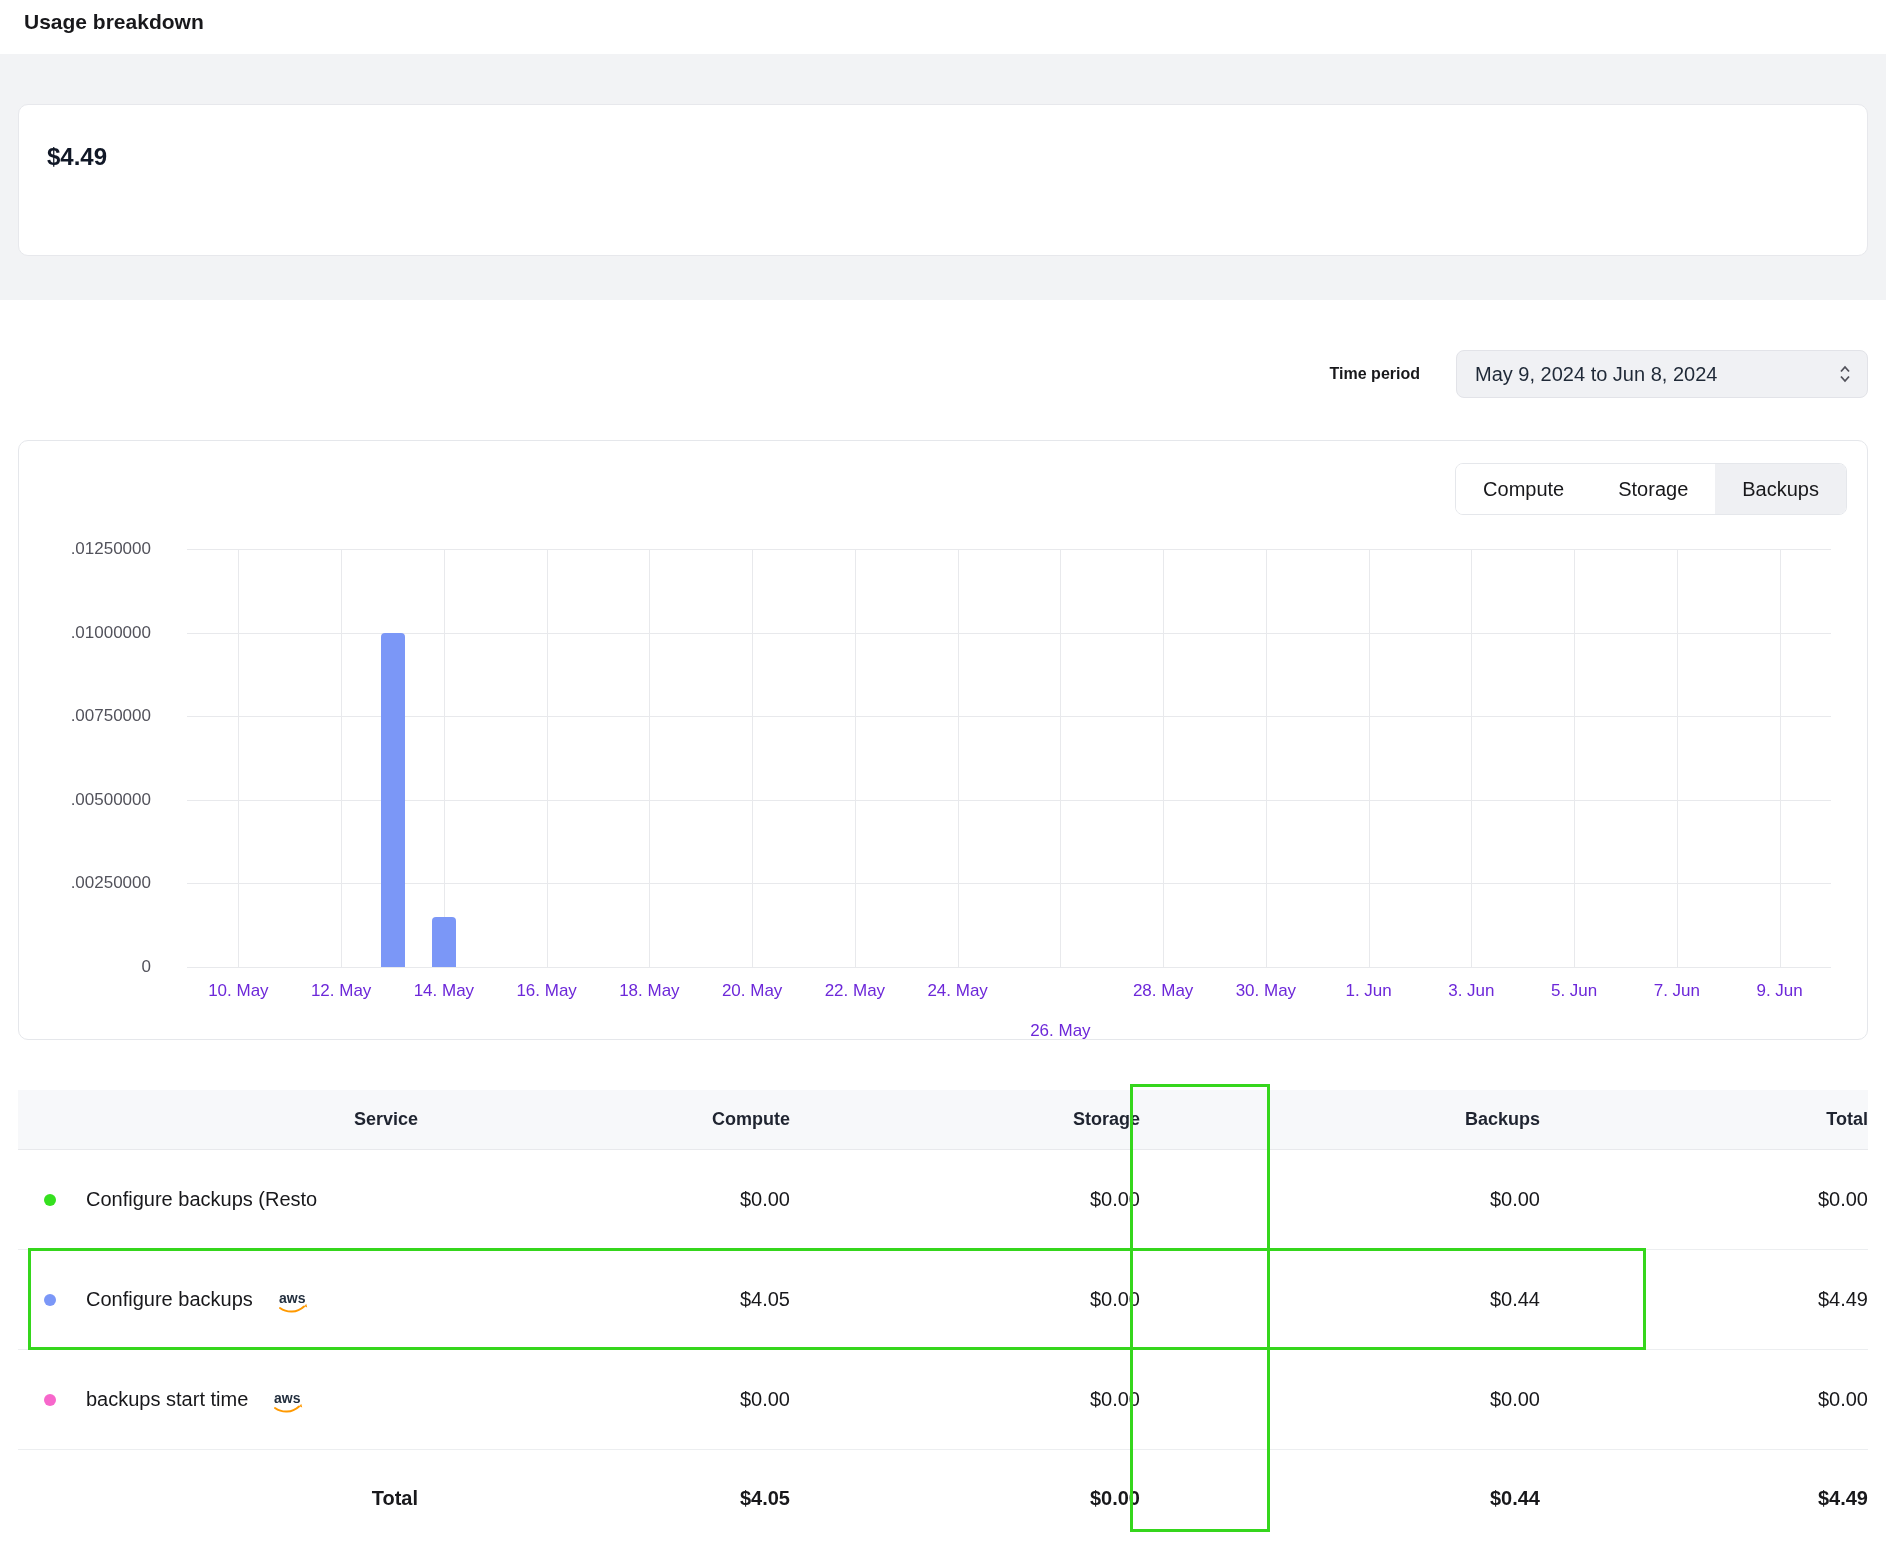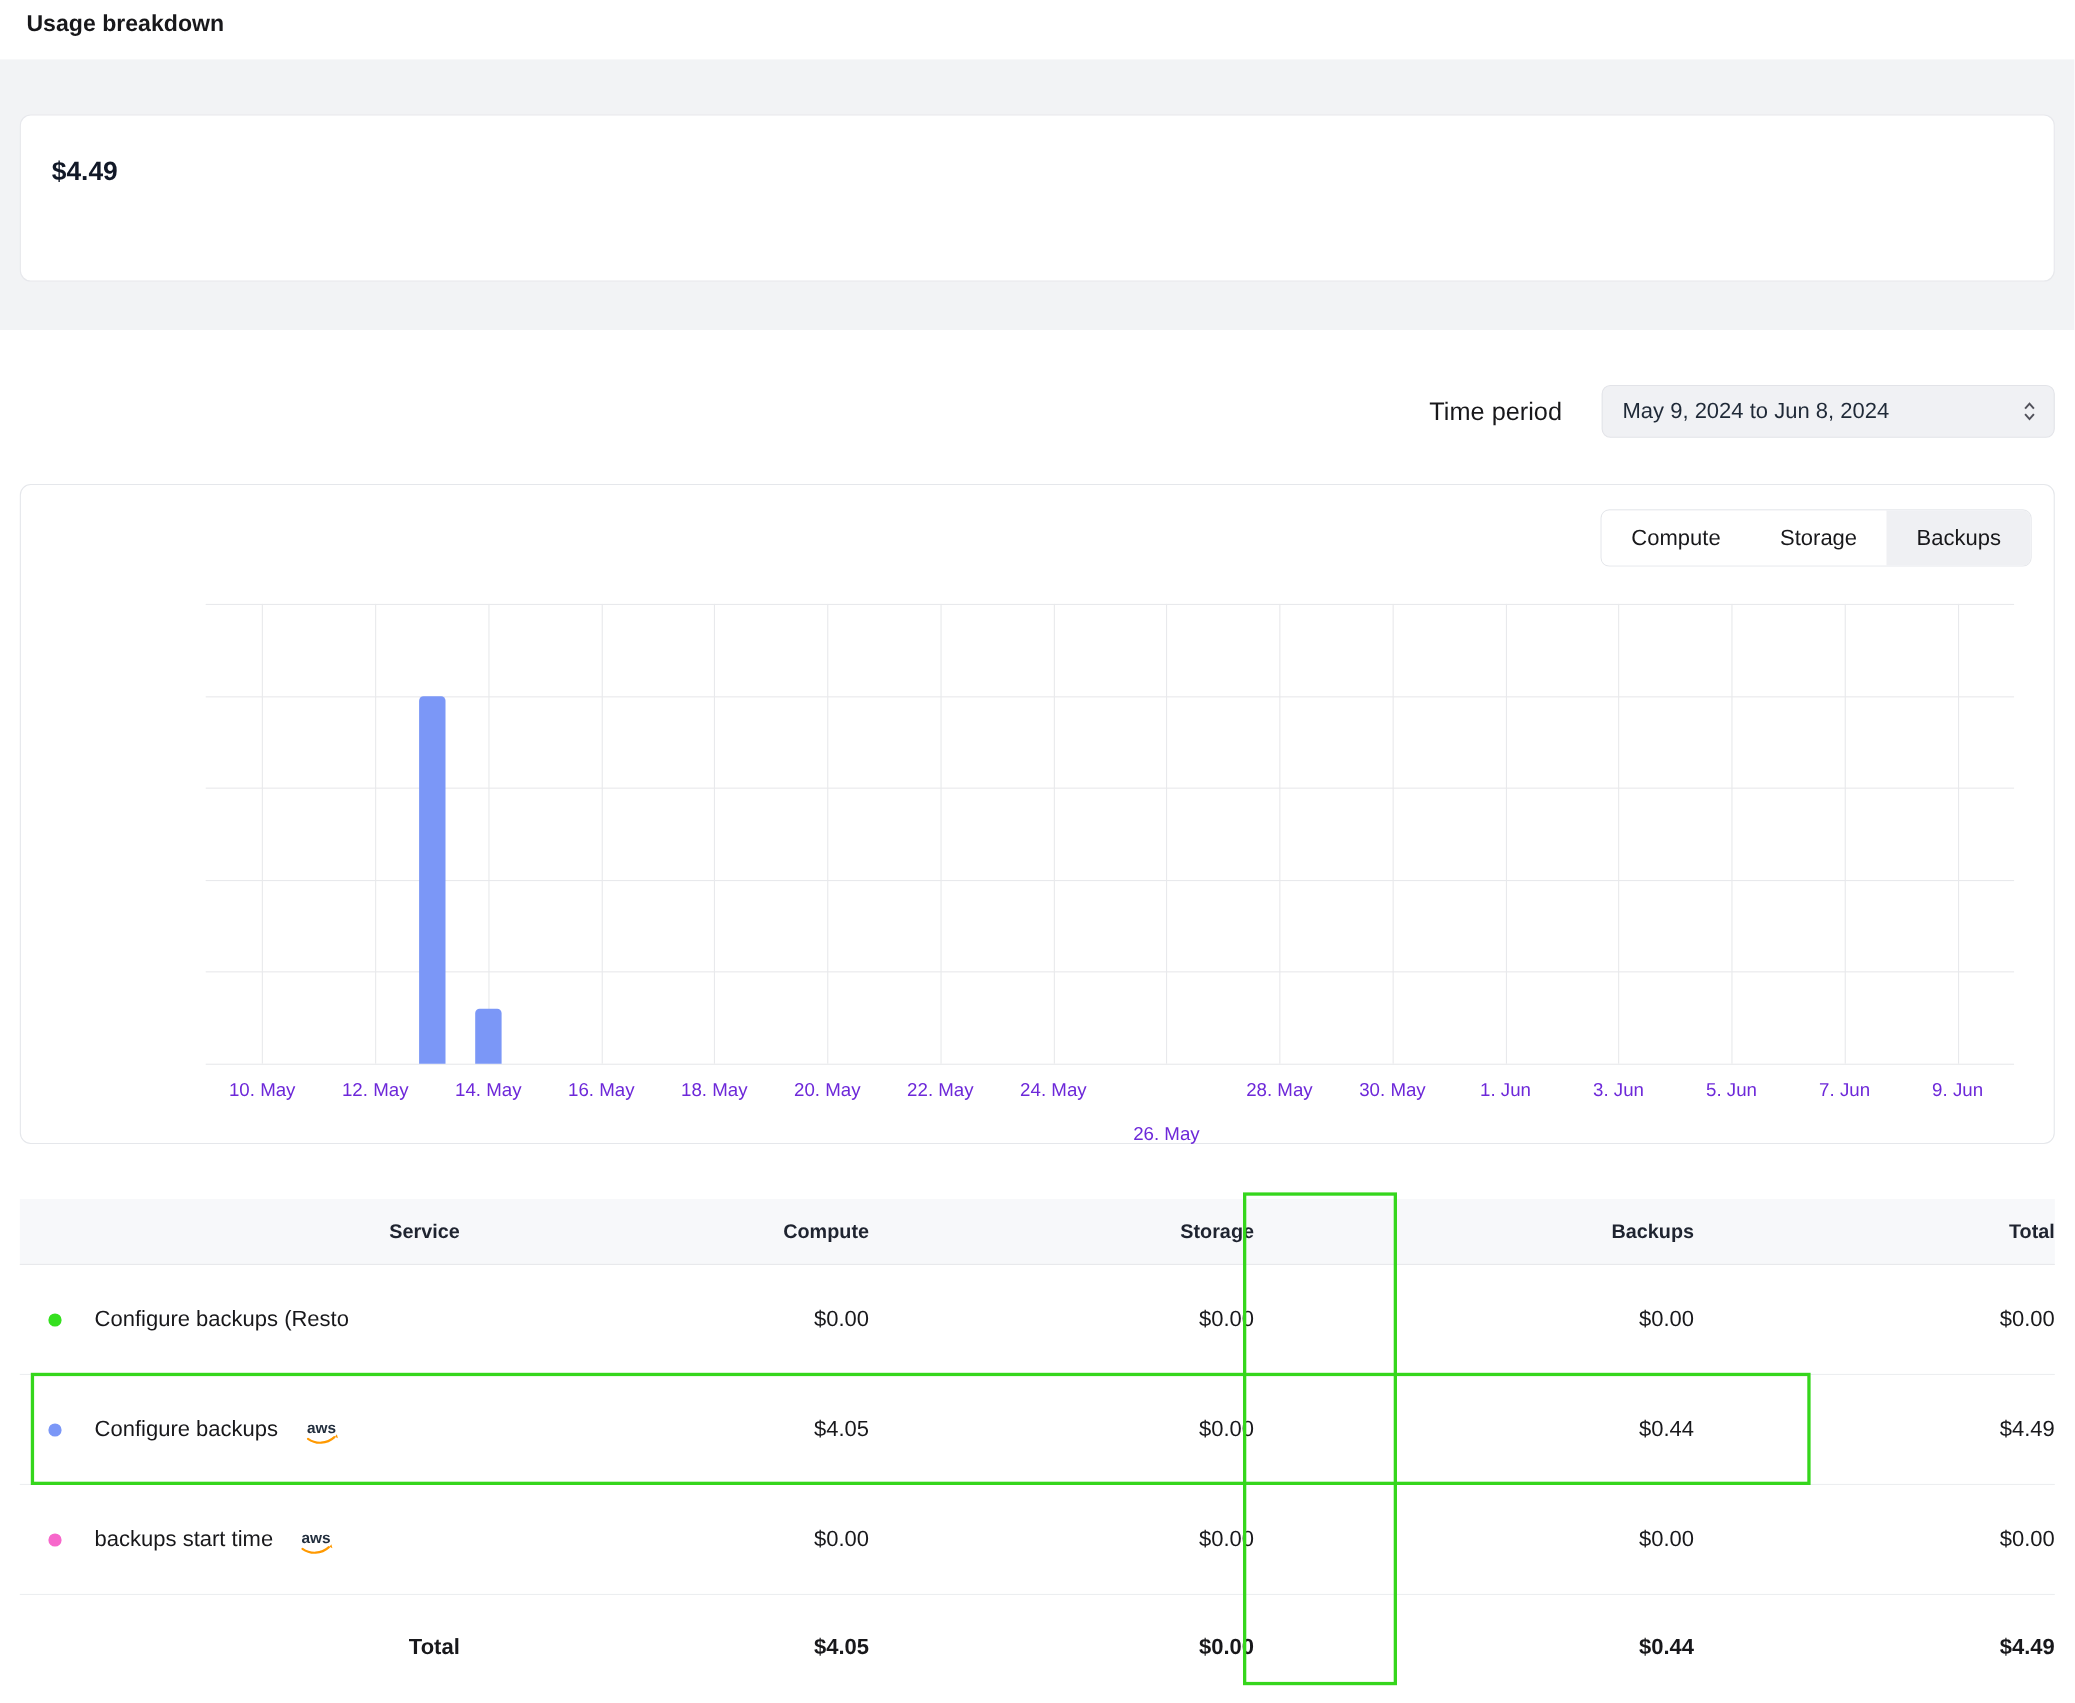--- a/index.html
+++ b/index.html
@@ -17,21 +17,21 @@
   .summary-band { margin-top: 18px; height: 246px; padding: 50px 18px; background: #f2f3f5; }
   .summary-card {
     height: 152px; background: #fff; border: 1px solid #e7e8ec; border-radius: 10px;
     padding: 32px 28px;
   }
   .summary-label { font-size: 19px; color: #6b7280; line-height: 26px; }
   .summary-amount { margin-top: 6px; font-size: 24px; font-weight: 700; color: #111827; }
 
   
   .time-row { margin: 50px 18px 0; height: 48px; display: flex; justify-content: flex-end; align-items: center; gap: 36px; }
-  .time-label { font-size: 23px; font-weight: 400; }
+  .time-label { font-size: 16px; font-weight: 700; }
   .time-select {
     width: 412px; height: 48px; background: #f0f1f4; border: 1px solid #e2e3e8; border-radius: 8px;
     display: flex; align-items: center; justify-content: space-between; padding: 0 14px 0 18px;
     font-size: 20px; color: #1f2937; cursor: pointer;
   }
 
   
   .chart-card { margin: 42px 18px 0; height: 600px; border: 1px solid var(--border); border-radius: 10px; padding: 22px 20px 16px; position: relative; }
   .tabs-row { display: flex; justify-content: flex-end; }
   .tab-group { display: inline-flex; border: 1px solid var(--border); border-radius: 8px; overflow: hidden; }
@@ -91,20 +91,28 @@
 
 <div class="chart-card">
   <div class="tabs-row">
     <div class="tab-group">
       <button class="tab">Compute</button>
       <button class="tab">Storage</button>
       <button class="tab active">Backups</button>
     </div>
   </div>
   <div class="chart-wrap">
+    <div class="ylabs">
+        <div class="ylab" style="top: 0%;">.01250000</div>
+        <div class="ylab" style="top: 20%;">.01000000</div>
+        <div class="ylab" style="top: 40%;">.00750000</div>
+        <div class="ylab" style="top: 60%;">.00500000</div>
+        <div class="ylab" style="top: 80%;">.00250000</div>
+        <div class="ylab" style="top: 100%;">0</div>
+      </div>
     <div class="plot">
         <div class="gl-h" style="top: 0%;"></div>
         <div class="gl-h" style="top: 20%;"></div>
         <div class="gl-h" style="top: 40%;"></div>
         <div class="gl-h" style="top: 60%;"></div>
         <div class="gl-h" style="top: 80%;"></div>
         <div class="gl-h" style="top: 100%;"></div>
         <div class="gl-v" style="left: 3.125%;"></div>
         <div class="gl-v" style="left: 9.375%;"></div>
         <div class="gl-v" style="left: 15.625%;"></div>

